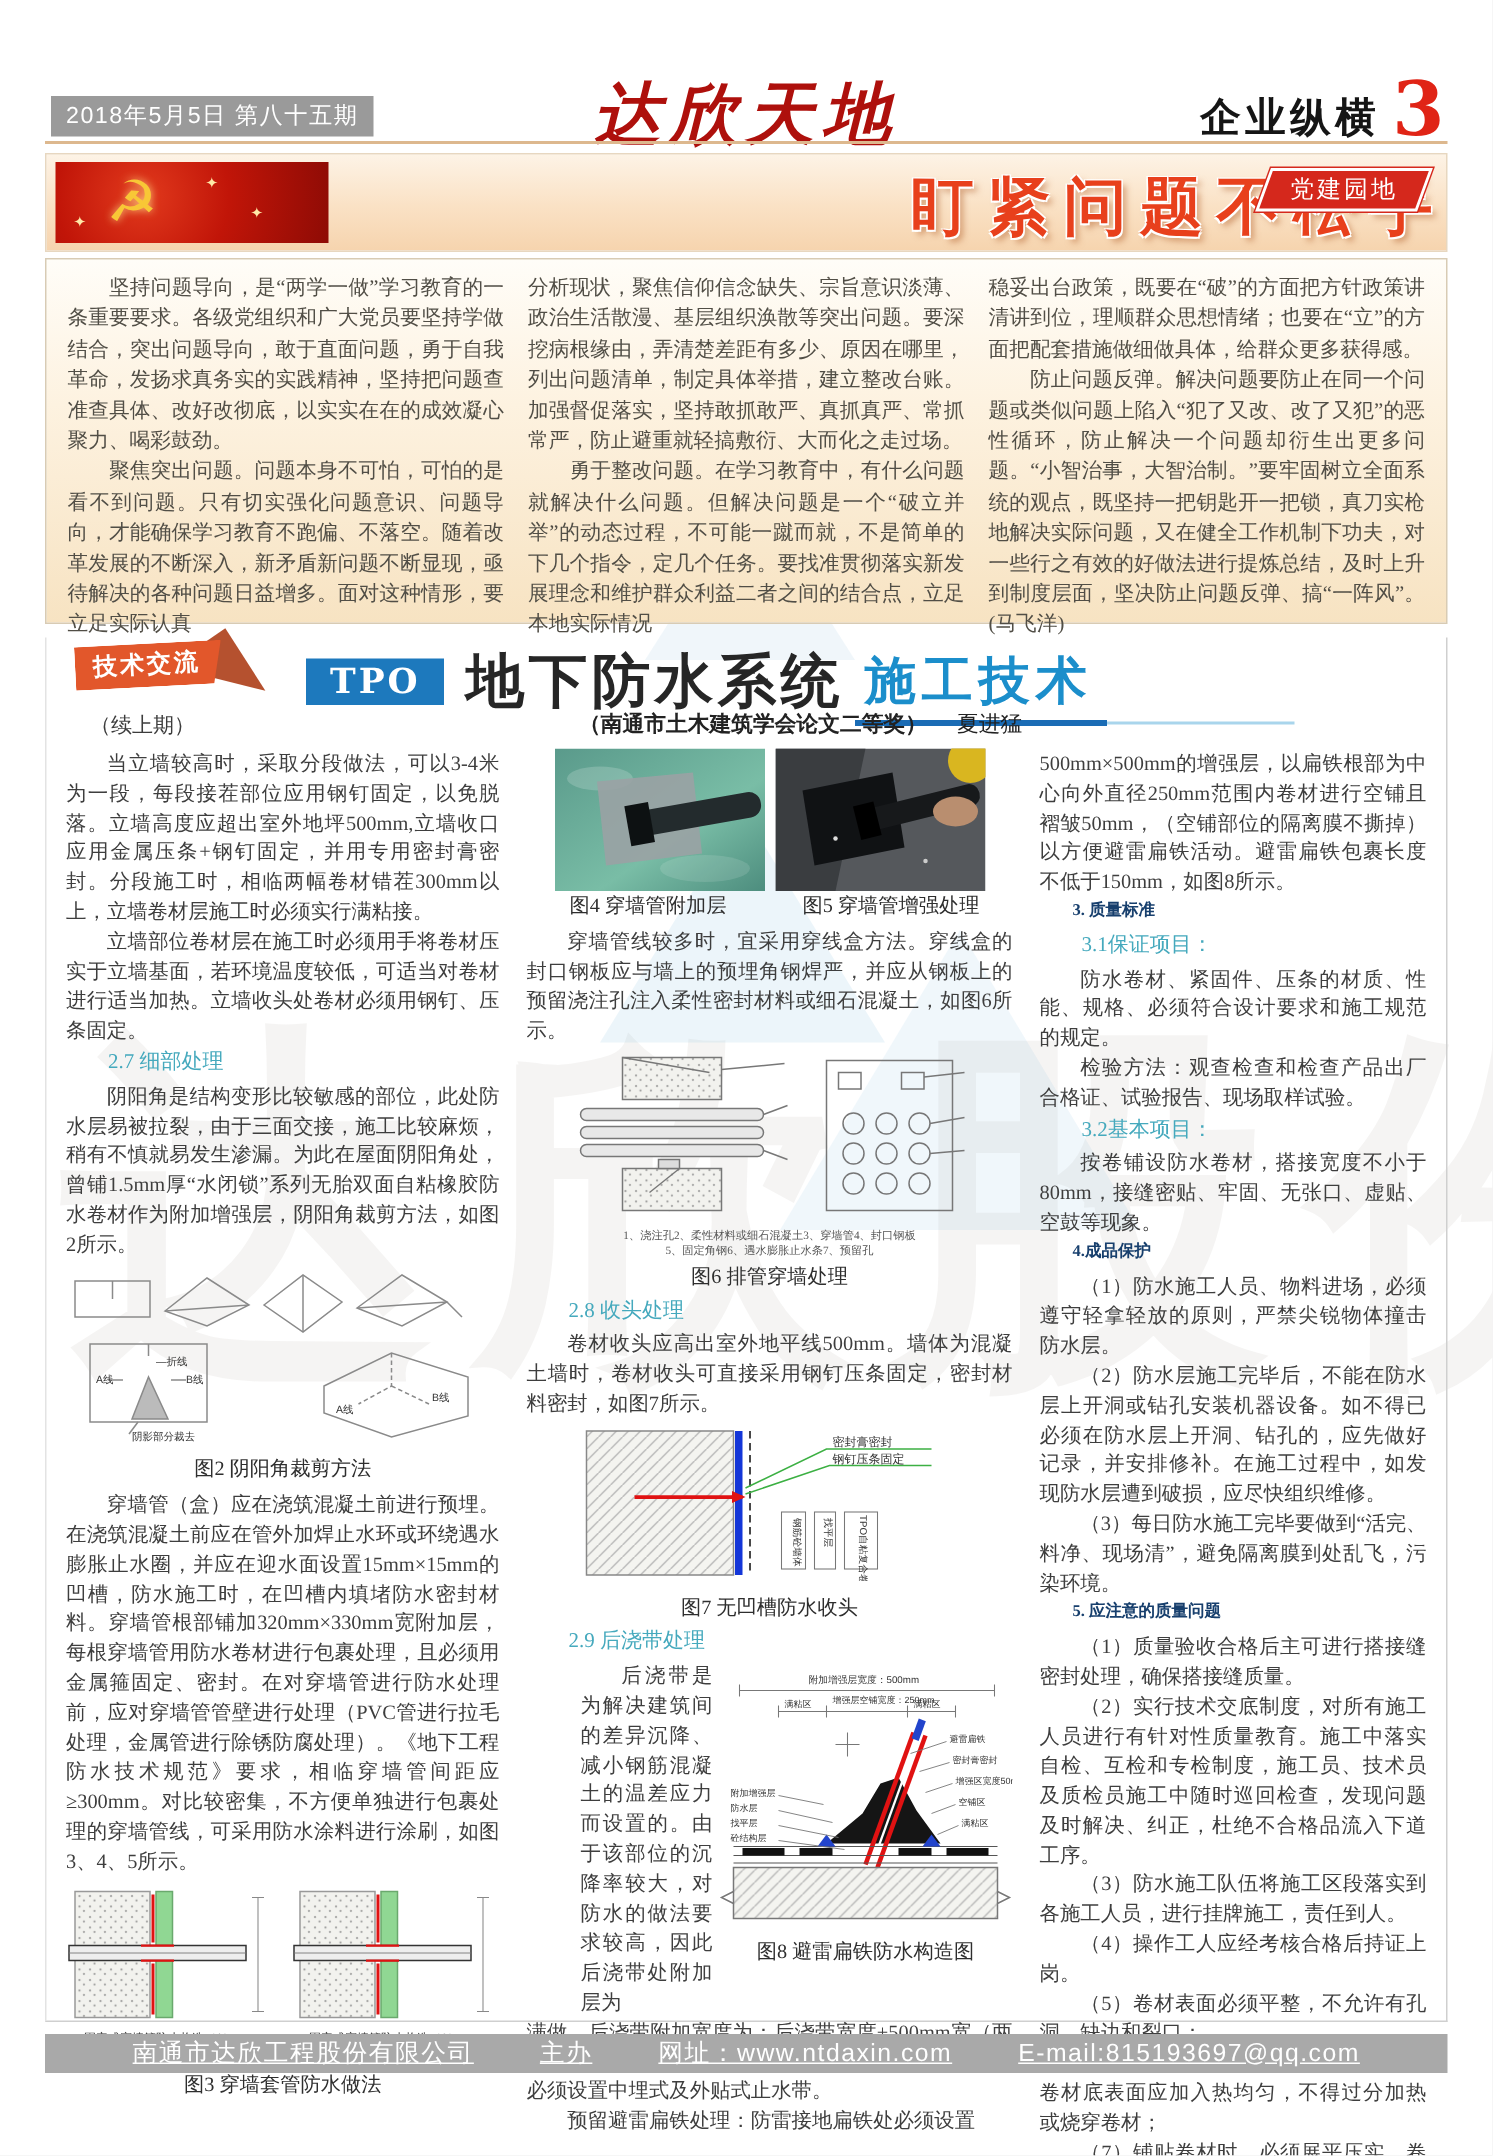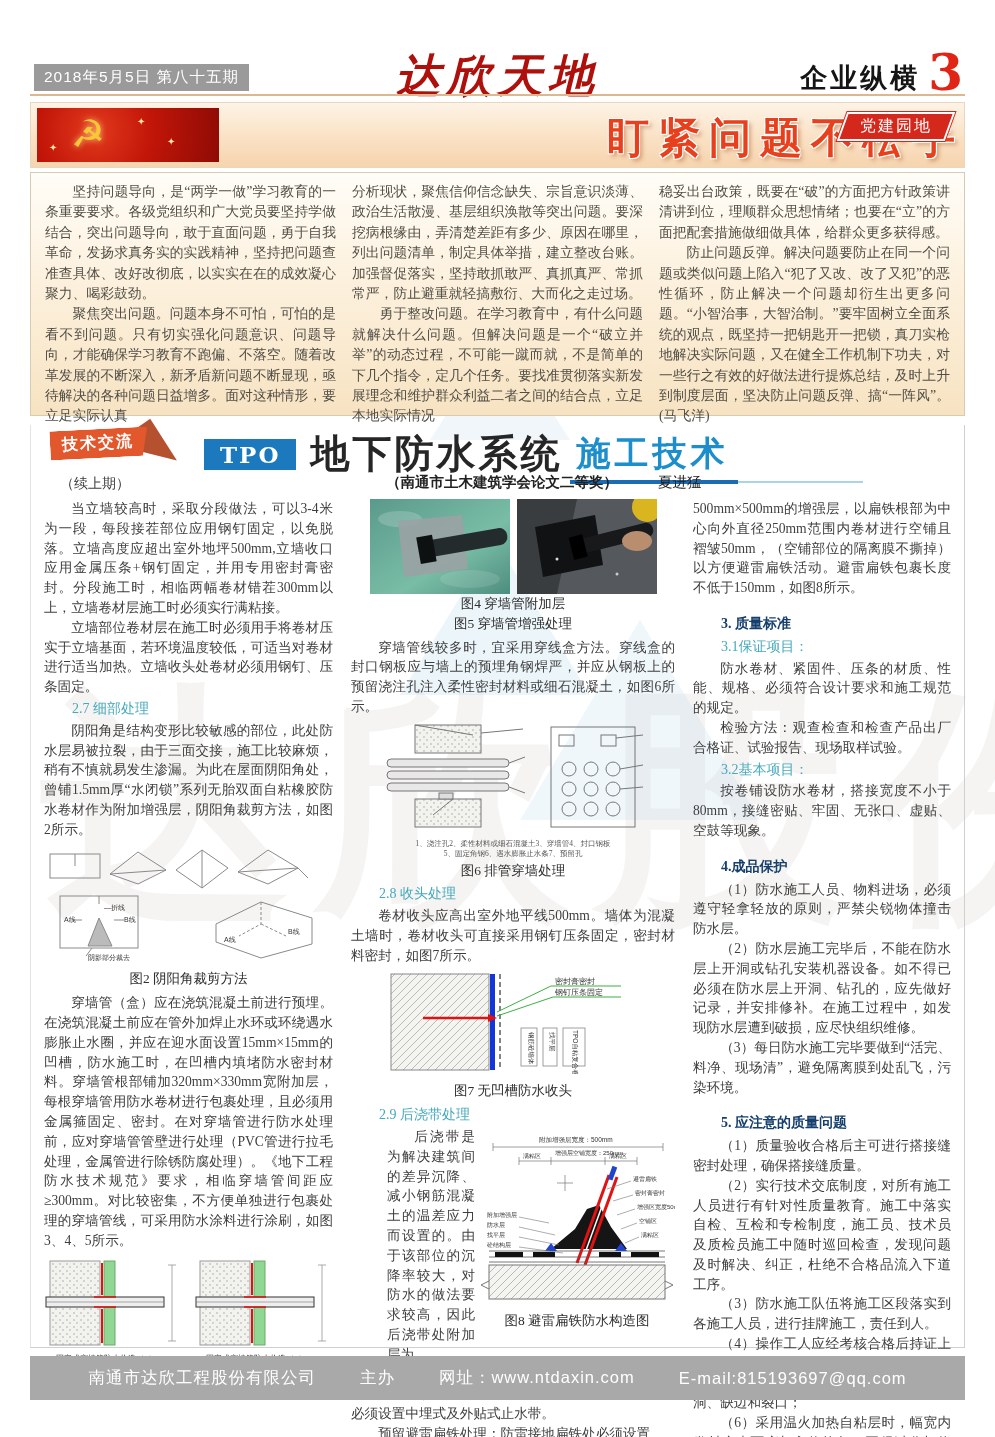--- a/index.html
+++ b/index.html
@@ -73,45 +73,45 @@
                font-family:"Liberation Serif", serif; }
   .tpo-title-row { position:absolute; left:160px; top:0; display:flex; align-items:center; }
   .tpo-tag { background:#1d79bd; color:#fff; font-family:"DejaVu Serif", serif; font-weight:bold;
              font-size:23px; padding:2px 16px; letter-spacing:2px; }
   .tpo-main { font-size:39px; font-weight:900; color:#262626; letter-spacing:3px; margin-left:14px; }
   .tpo-sub { position:relative; font-size:34px; color:#1b8ecb; letter-spacing:4px; margin-left:14px; font-weight:600;font-family:Liberation Serif, serif; }
   .tpo-sub::after { content:""; position:absolute; left:-6px; right:-10px; bottom:-7px; height:4px; background:#1a6cb5; }
   .tpo-sub::before { content:""; position:absolute; right:-135px; bottom:-6px; width:125px; height:2px; background:#a9d5ec; }
   .award-row { position:absolute; left:342px; top:46px; display:flex; align-items:flex-end; }
   .award { font-size:14.5px; font-weight:bold; color:#222; }
-  .author { font-size:14.5px; color:#222; margin-left:40px;font-family:Liberation Serif, serif; }
+  .author { font-size:14.5px; color:#222; margin-left:20px;font-family:Liberation Serif, serif; }
 
   .tpo-cols { display:grid; grid-template-columns:1fr 1fr 1fr; column-gap:18px; }
   .tcol { font-size:13.6px; line-height:19.8px; text-align:justify; color:#3e3e3e;
           font-family:"Liberation Serif", serif; }
   .h-teal { color:#45a9bd; font-size:14px; margin:2px 0 2px 2em; text-align:left; }
-  .h-navy { color:#173f6d; font-size:14px; font-weight:bold; margin:16px 0 3px 2em; text-align:left; }
+  .h-navy { color:#173f6d; font-size:11px; font-weight:bold; margin:0 0 3px 2em; text-align:left; }
 
   figure { margin:4px 0; text-align:center; }
   figcaption { font-size:13.5px; color:#2e2e2e; margin-top:2px; font-family:"Liberation Serif", serif; }
   .legend { font-size:7.5px; color:#555; line-height:10px; text-align:center; }
   .photos { display:flex; gap:7px; justify-content:center; }
   .photo-caps { display:flex; font-size:13.5px; color:#2e2e2e; text-align:center;
-                font-family:"Liberation Serif", serif; margin-bottom:4px;flex-direction:column; }
+                font-family:"Liberation Serif", serif; margin-bottom:4px; }
   .photo-caps span { flex:1; }
   .split-row { display:flex; gap:4px; }
   .narrow-text { width:88px; flex:none;margin-left:36px; }
   .split-fig { flex:1; }
 
   svg text { font-family:"Liberation Sans", sans-serif; fill:#333; }
 
   
-  .footer-bar { position:absolute; top:1356px; left:30px; width:935px; height:44px;
+  .footer-bar { position:absolute; top:1356px; left:30px; width:935px; height:26px;
                 background:#a9a9a9; color:#fff; display:flex; align-items:center; justify-content:center;
-                font-size:16.5px; letter-spacing:1px; }
+                font-size:16.5px; letter-spacing:1px;text-decoration:underline; }
   .footer-bar span { margin:0 22px; white-space:nowrap; }
 </style>
 </head>
 <body>
 
 <div class="page">
 
   <div class="wm-text">达欣股份</div>
   <div class="wm-tri t1"></div>
   <div class="wm-tri t2"></div>

